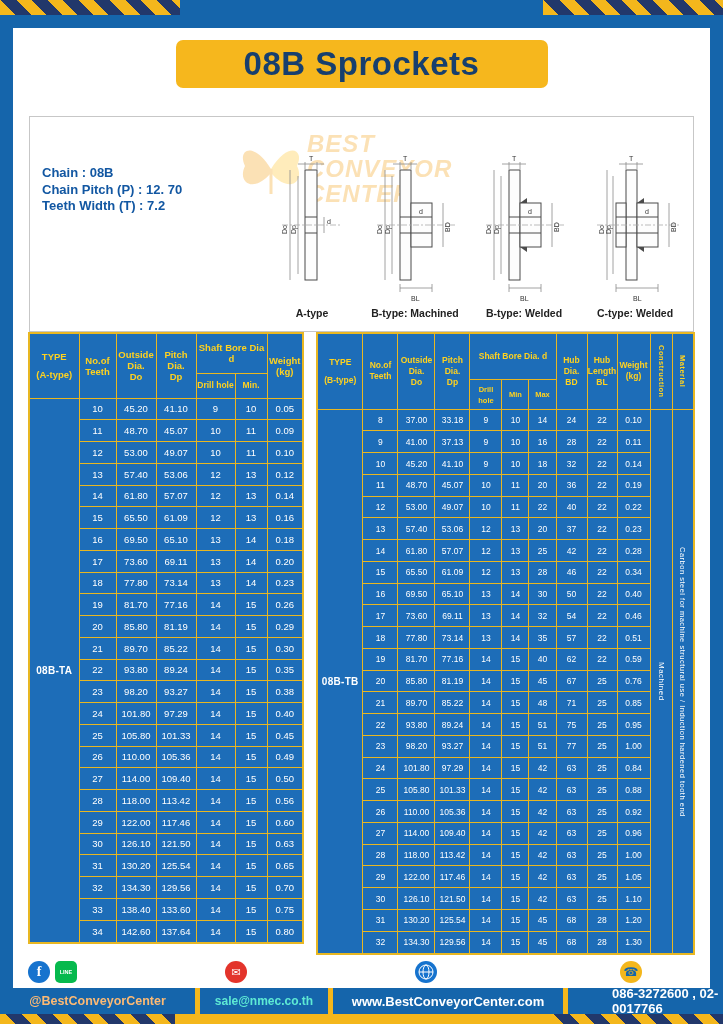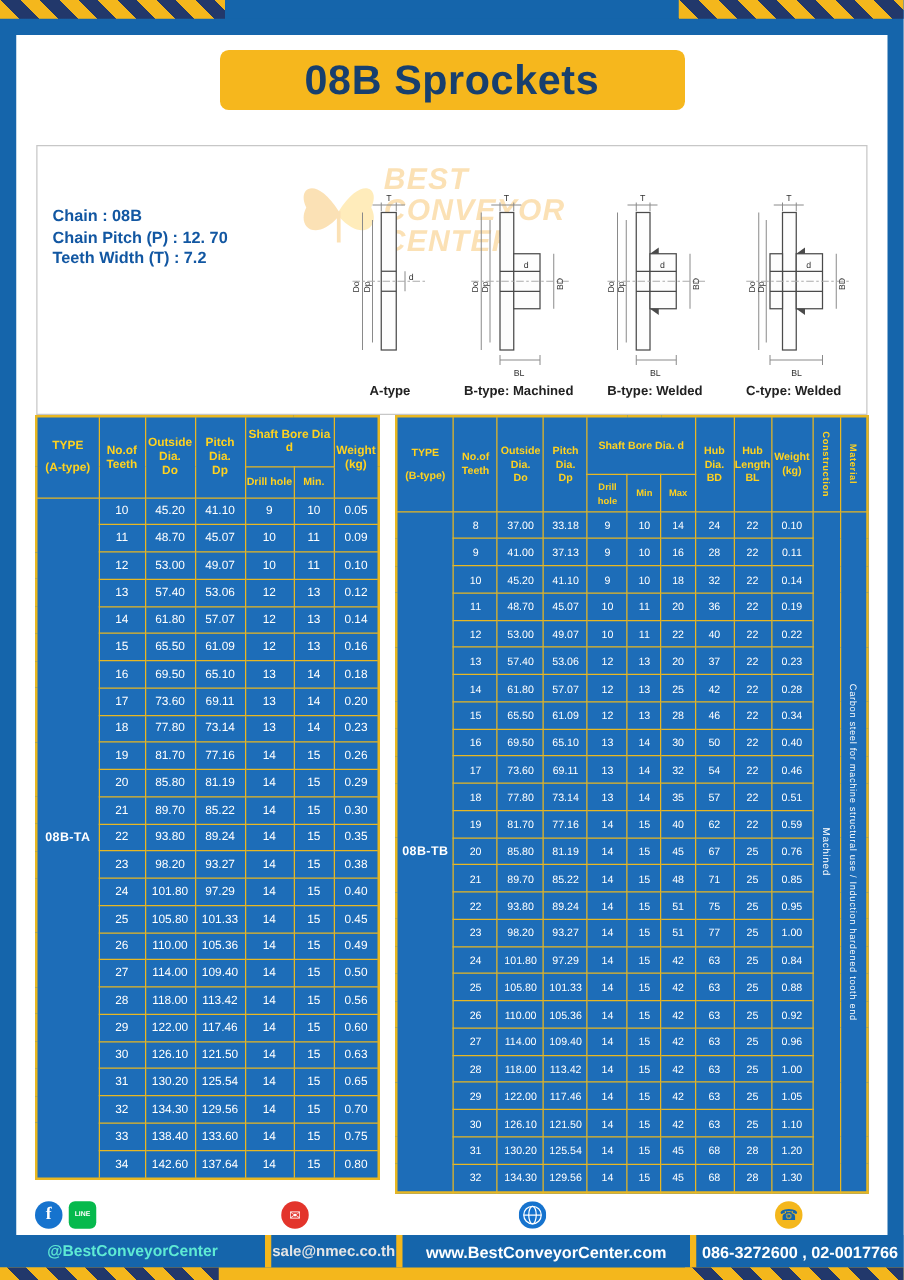--- a/index.html
+++ b/index.html
@@ -58,24 +58,24 @@
   .icon.fb { left:15px; background:#1673ce; font-size:14px; font-family:"Liberation Serif", serif; }
   .icon.line { left:42px; background:#06b94d; border-radius:5px; font-size:5.5px; }
   .icon.mail { left:212px; background:#e3342b; font-size:11px; font-family:"DejaVu Sans", sans-serif; }
   .icon.globe { left:402px; background:transparent; }
   .icon.phone { left:607px; background:#f4b71c; color:#1565ab; font-size:12px; font-family:"DejaVu Sans", sans-serif; }
 
   .contact-bar { position:absolute; left:0; right:0; bottom:10px; height:26px;
     background:#1565ab; display:flex; align-items:stretch; }
   .contact-bar .sep { width:5px; background:#f4b71c; }
   .contact-bar .seg { display:flex; align-items:center; justify-content:center; font-weight:bold; }
-  .seg.s1 { width:212px; color:#5eead4; font-size:12.5px; }
-  .seg.s2 { width:100px; color:#e5e5e5; font-size:12px; }
+  .seg.s1 { width:195px; color:#fdba74; font-size:12.5px; }
+  .seg.s2 { width:128px; color:#5eead4; font-size:12px; }
   .seg.s3 { width:230px; color:#ffffff; font-size:13px; }
-  .seg.s4 { flex:1; color:#ffffff; font-size:13px; }
+  .seg.s4 { flex:1; color:#ffffff; font-size:13px;padding-left:44px; }
 
   .bottom-strip { position:absolute; left:0; right:0; bottom:0; height:10px; background:#f4b71c; }
   .bottom-strip .corner { position:absolute; top:0; height:10px; width:175px; }
 </style>
 </head>
 <body>
 
 <div class="page">
 
   <div class="top-strip">

